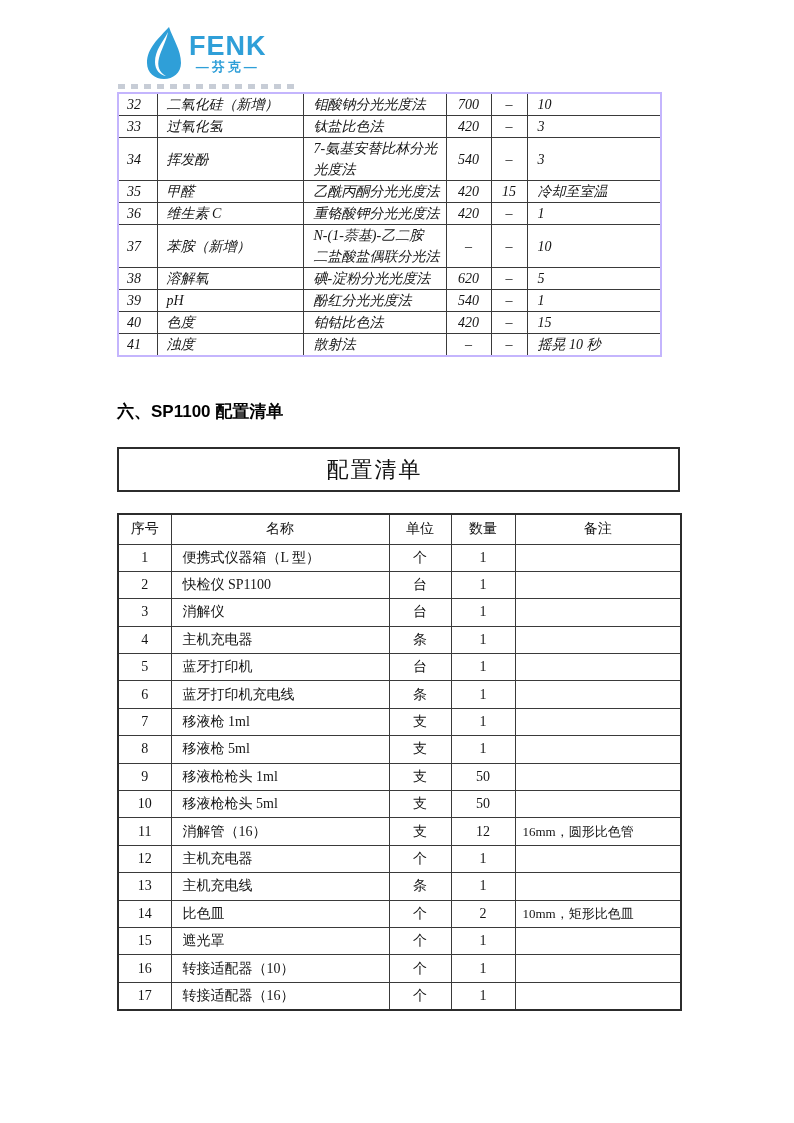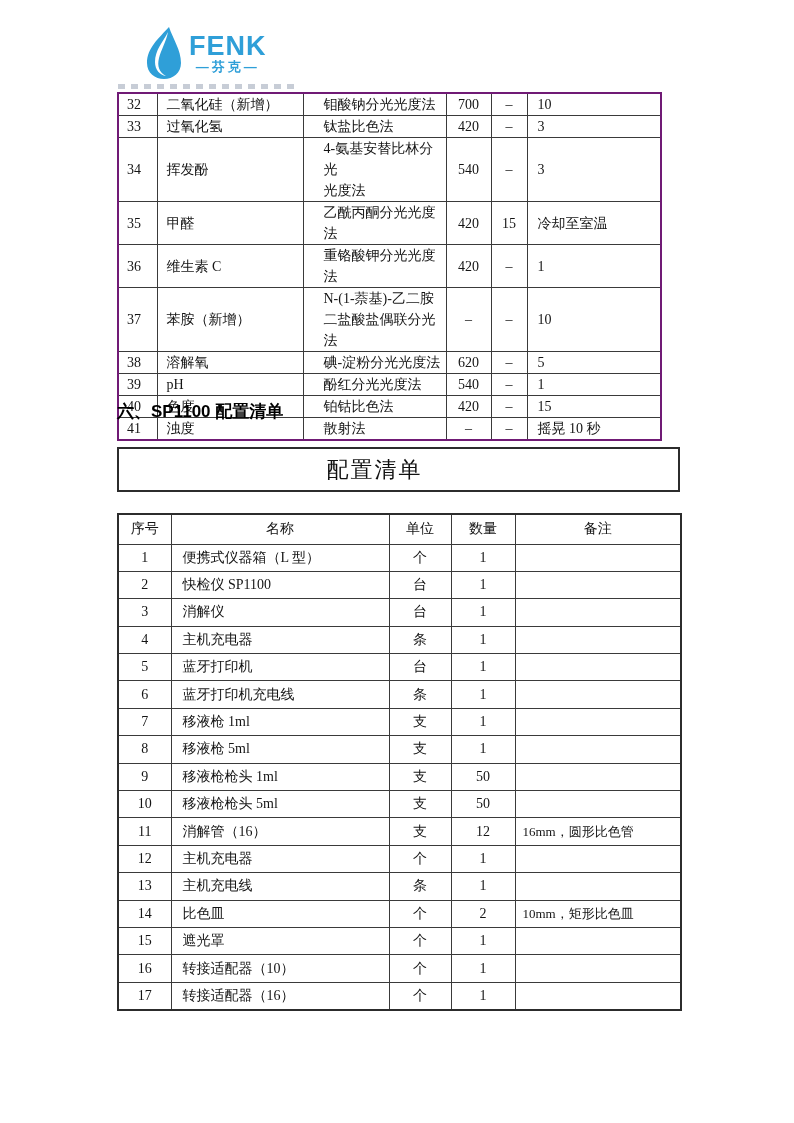--- a/index.html
+++ b/index.html
@@ -30,26 +30,26 @@
     position:absolute; left:118px; top:84px; width:176px; height:5px; opacity:.55;
     background:repeating-linear-gradient(90deg,#9aa4b5 0 7px,transparent 7px 13px);
   }
 
   
   table { border-collapse:collapse; table-layout:fixed; }
   td,th { border:1px solid #3a3a3a; font-size:14px; vertical-align:middle;
           overflow:hidden; font-weight:normal; }
 
   
-  .t1 { position:absolute; left:117px; top:92px; width:543px; border:2px solid #701a75; }
+  .t1 { position:absolute; left:117px; top:92px; width:543px; border:2px solid #c4b5fd;font-style:italic; }
   .t1 tr { height:22px; }
   .t1 td { line-height:21px; }
   .t1 .c-no   { padding-left:8px; }
   .t1 .c-name { padding-left:9px; }
-  .t1 .c-meth { padding-left:20px; white-space:pre-line;margin-top:44px; }
+  .t1 .c-meth { padding-left:10px; white-space:pre-line;margin-top:44px; }
   .t1 .c-wl   { text-align:center; }
   .t1 .c-time { text-align:center; }
   .t1 .c-note { padding-left:10px; }
 
   
   .sec-head {
     position:absolute; left:117px; top:400px;
     font-family:"Liberation Sans","DejaVu Sans",sans-serif;
     font-weight:bold; font-size:17px; color:#000;
   }
@@ -116,21 +116,21 @@
           <td class="c-name">过氧化氢</td>
           <td class="c-meth">钛盐比色法</td>
           <td class="c-wl">420</td>
           <td class="c-time">–</td>
           <td class="c-note">3</td>
         </tr>
 
         <tr>
           <td class="c-no">34</td>
           <td class="c-name">挥发酚</td>
-          <td class="c-meth">4-氨基安替比林分光
+          <td class="c-meth">7-氨基安替比林分光
 光度法</td>
           <td class="c-wl">540</td>
           <td class="c-time">–</td>
           <td class="c-note">3</td>
         </tr>
 
         <tr>
           <td class="c-no">35</td>
           <td class="c-name">甲醛</td>
           <td class="c-meth">乙酰丙酮分光光度法</td>

